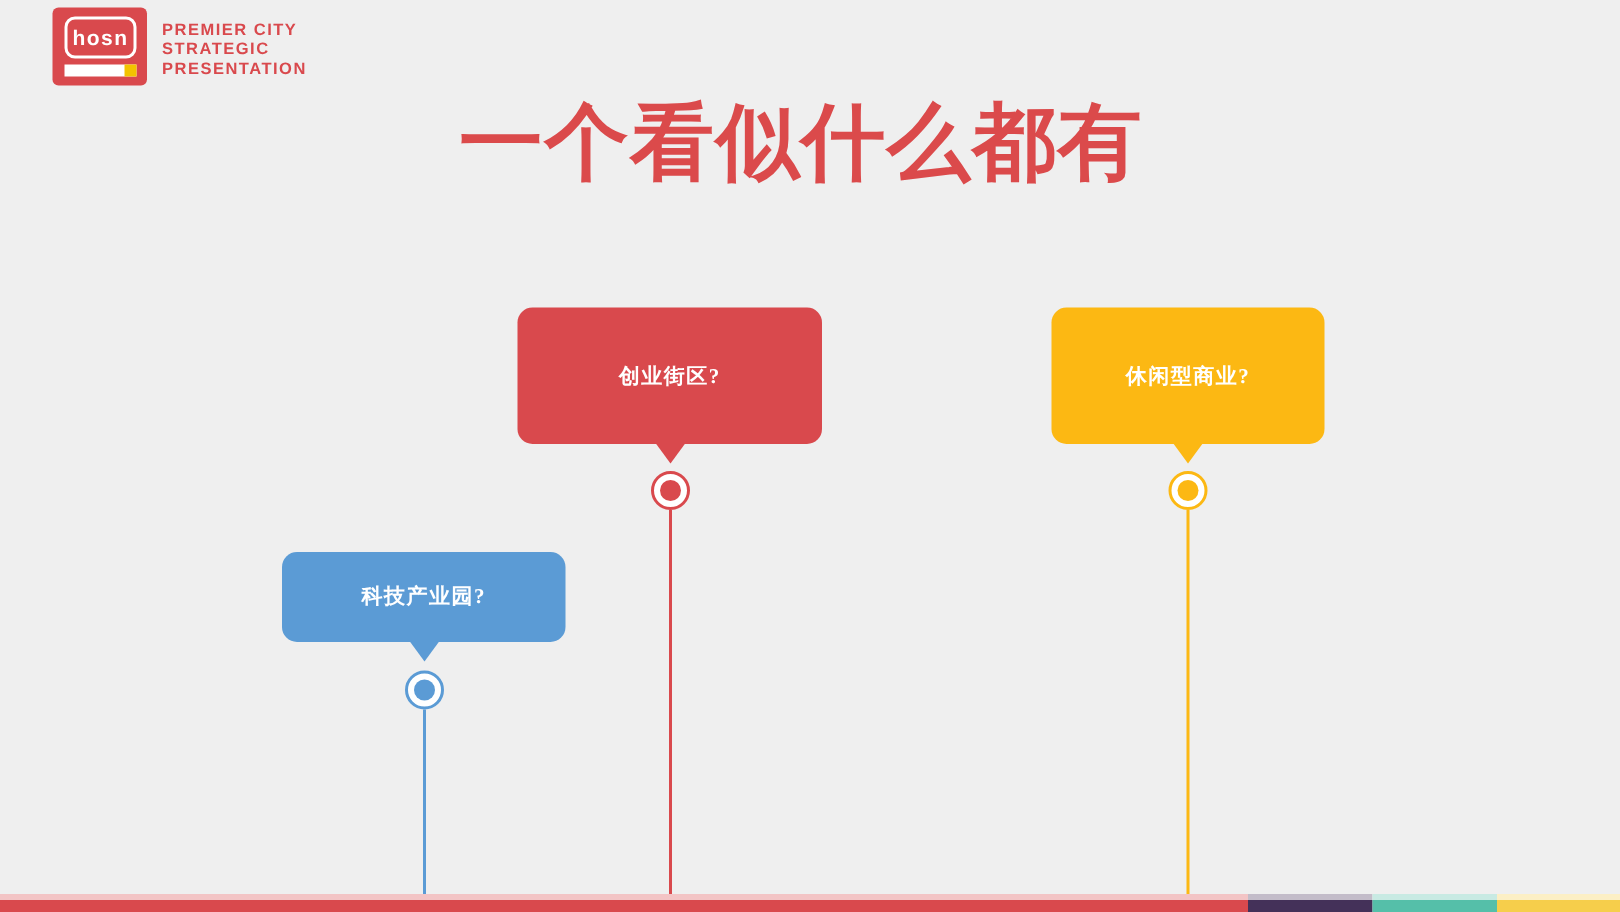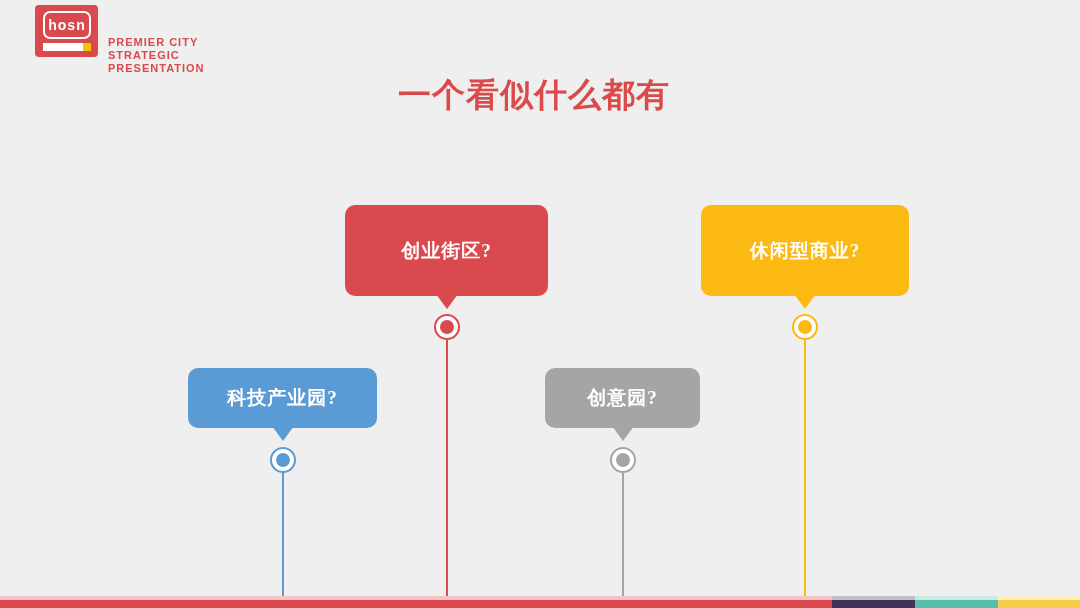--- a/index.html
+++ b/index.html
@@ -51,51 +51,50 @@
   
   .tagline {
     position: absolute;
     left: 108px; top: 14px;
     color: var(--c, #D9494D);
     font-size: 11px;
     font-weight: bold;
     letter-spacing: 1px;
     line-height: 13px;
     text-transform: uppercase;
-    margin-top: 22px;
   }
   .tagline span { display: block; }
 
   
   .title {
     position: absolute;
     left: 0; right: 12px; top: 66px;
     text-align: center;
     color: var(--c, #DB4A4B);
-    font-size: 33px;
+    font-size: 56px;
     font-weight: bold;
     line-height: 57px;
     letter-spacing: 1px;
   }
   .title span { display: block; }
 
   
   .callout { position: absolute; }
   .bubble {
     position: relative;
     width: 100%;
     background: var(--c, #999);
     border-radius: 10px;
     display: flex; align-items: center; justify-content: center;
   }
   .bubble-label {
     color: #ffffff;
     font-family: "Liberation Serif", "DejaVu Serif", serif;
     font-weight: bold;
-    font-size: 19px;
+    font-size: 14px;
     letter-spacing: 1px;
     white-space: nowrap;
   }
   .pointer {
     position: absolute;
     left: 50%;
     transform: translateX(-50%);
     width: 0; height: 0;
     border-left: 11px solid transparent;
     border-right: 11px solid transparent;
@@ -119,21 +118,21 @@
   .stem {
     position: absolute;
     left: 50%;
     transform: translateX(-50%);
     width: 2px;
     background: var(--c, #999);
   }
 
   
   .co-startup  { left: 345px; top: 205px; width: 203px; }
-  .co-leisure  { left: 701px; top: 205px; width: 208px; }
+  .co-leisure  { left: 701px; top: 205px; width: 182px; }
   .co-tech     { left: 188px; top: 368px; width: 189px; }
   .co-creative { left: 545px; top: 368px; width: 155px; }
 
   .co-lg .bubble  { height: 91px; }
   .co-sm .bubble  { height: 60px; }
   .co-lg .pointer { top: 89px; }
   .co-sm .pointer { top: 58px; }
   .co-lg .ring    { top: 109px; }
   .co-sm .ring    { top: 79px; }
   .co-lg .stem    { top: 135px; height: 256px; }
@@ -210,30 +209,20 @@
     <div class="bubble">
       <span class="bubble-label">科技产业园?</span>
     </div>
     <div class="pointer"></div>
     <div class="ring">
       <div class="dot"></div>
     </div>
     <div class="stem"></div>
   </div>
 
-  <div class="callout co-creative co-sm" style="--c: #A5A5A5;">
-    <div class="bubble">
-      <span class="bubble-label">创意园?</span>
-    </div>
-    <div class="pointer"></div>
-    <div class="ring">
-      <div class="dot"></div>
-    </div>
-    <div class="stem"></div>
-  </div>
 
   <div class="footer">
     <div class="seg seg-0" style="--c: #D9494D;"></div>
     <div class="seg seg-1" style="--c: #443159;"></div>
     <div class="seg seg-2" style="--c: #55BFA9;"></div>
     <div class="seg seg-3" style="--c: #F6CE4B;"></div>
   </div>
 
 </div>
 

